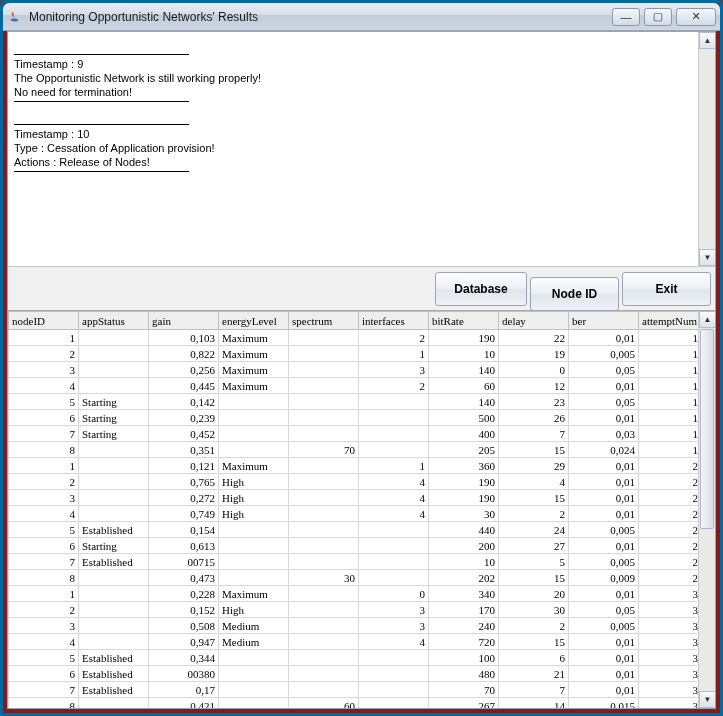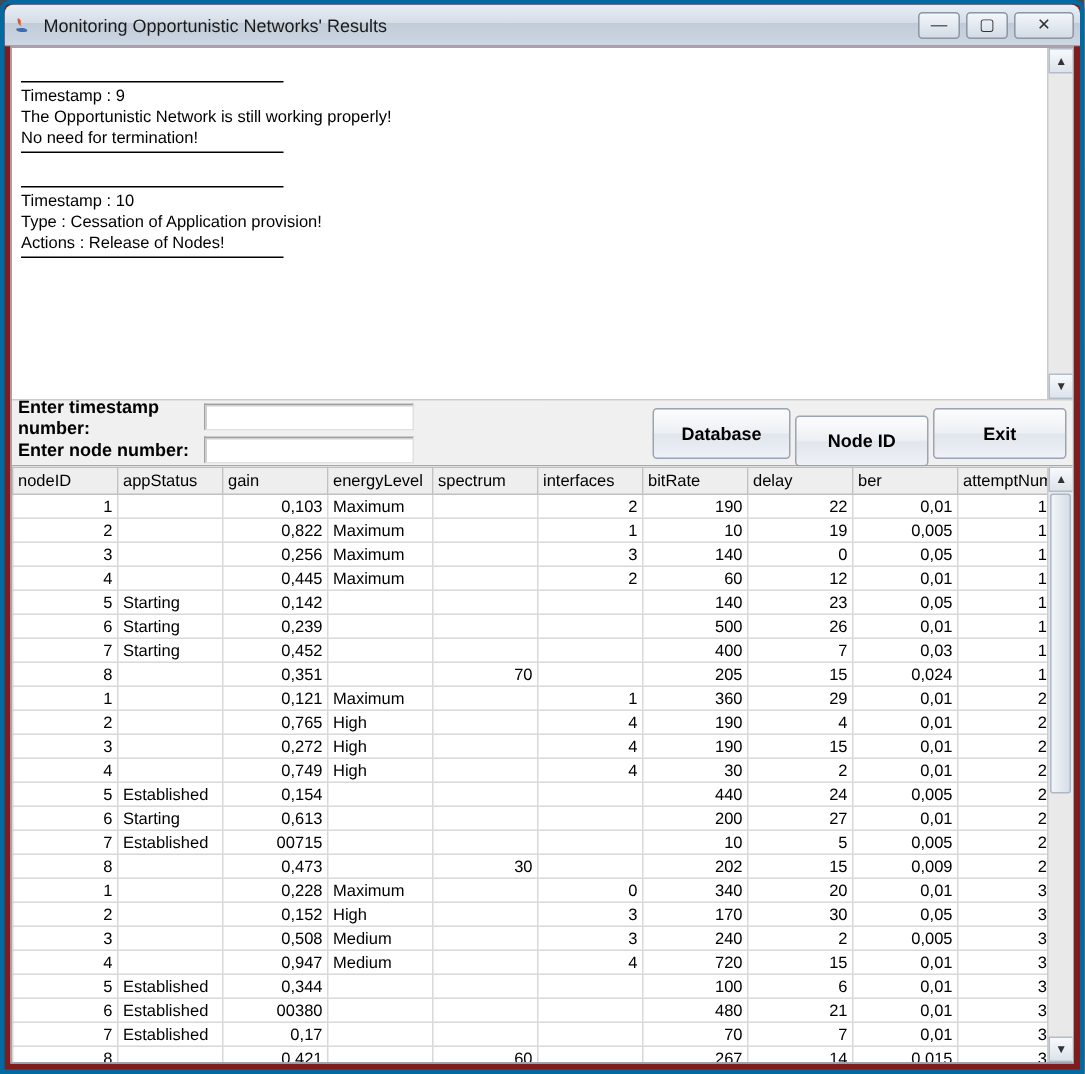--- a/index.html
+++ b/index.html
@@ -109,20 +109,21 @@
     display:flex; align-items:center; justify-content:center;
     padding:0 10px;
   }
   .app-btn.db { width:92px; }
   .app-btn.node { width:89px;margin-top:10px; }
   .app-btn.exit { width:89px; }
 
   .table-wrap {
     flex:1; position:relative; overflow:hidden;
     background:#fff;
+    font-family:Liberation Serif, serif;
   }
   table.grid {
     border-collapse:collapse;
     width:693px;
     table-layout:fixed;
   }
   table.grid th {
     background:#eeeeee;
     border:1px solid #c0c0c0;
     font-weight:normal;
@@ -191,30 +192,20 @@
         <div>Actions   : Release of Nodes!</div>
         <div class="hr"></div>
       </div>
       <div class="log-scroll">
         <div class="arrow up">▲</div>
         <div class="arrow down">▼</div>
       </div>
     </div>
 
     <div class="controls-row">
-      <div class="input-block">
-        <div class="input-line">
-          <span class="input-label">Enter timestamp number:</span>
-          <input class="text-input" value="" style="">
-        </div>
-        <div class="input-line">
-          <span class="input-label">Enter node number:</span>
-          <input class="text-input" value="" style="">
-        </div>
-      </div>
       <div class="btn-block">
         <div class="app-btn db">Database</div>
         <div class="app-btn node">Node ID</div>
         <div class="app-btn exit">Exit</div>
       </div>
     </div>
 
     <div class="table-wrap">
       <table class="grid">
         <thead>

